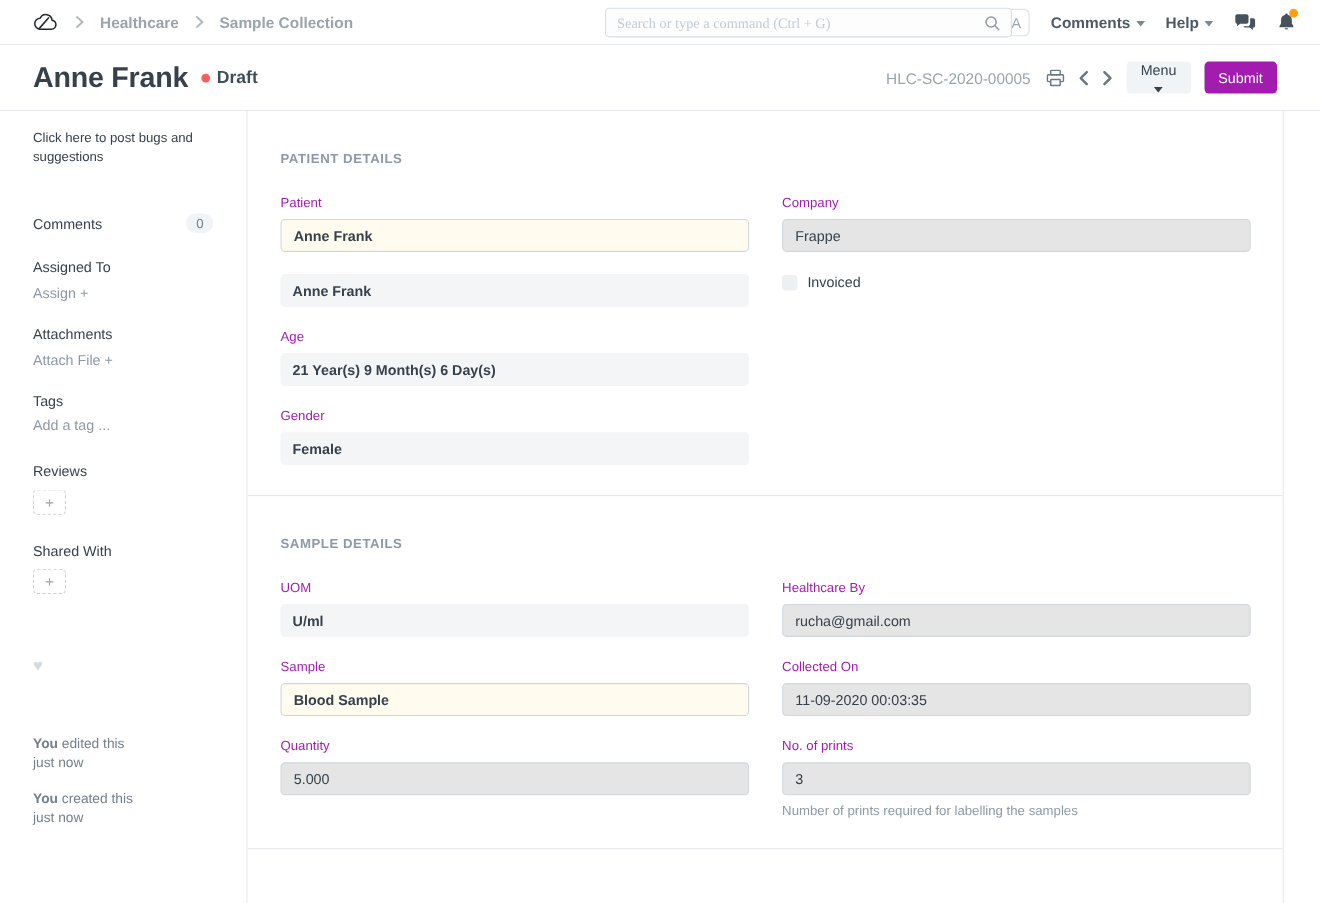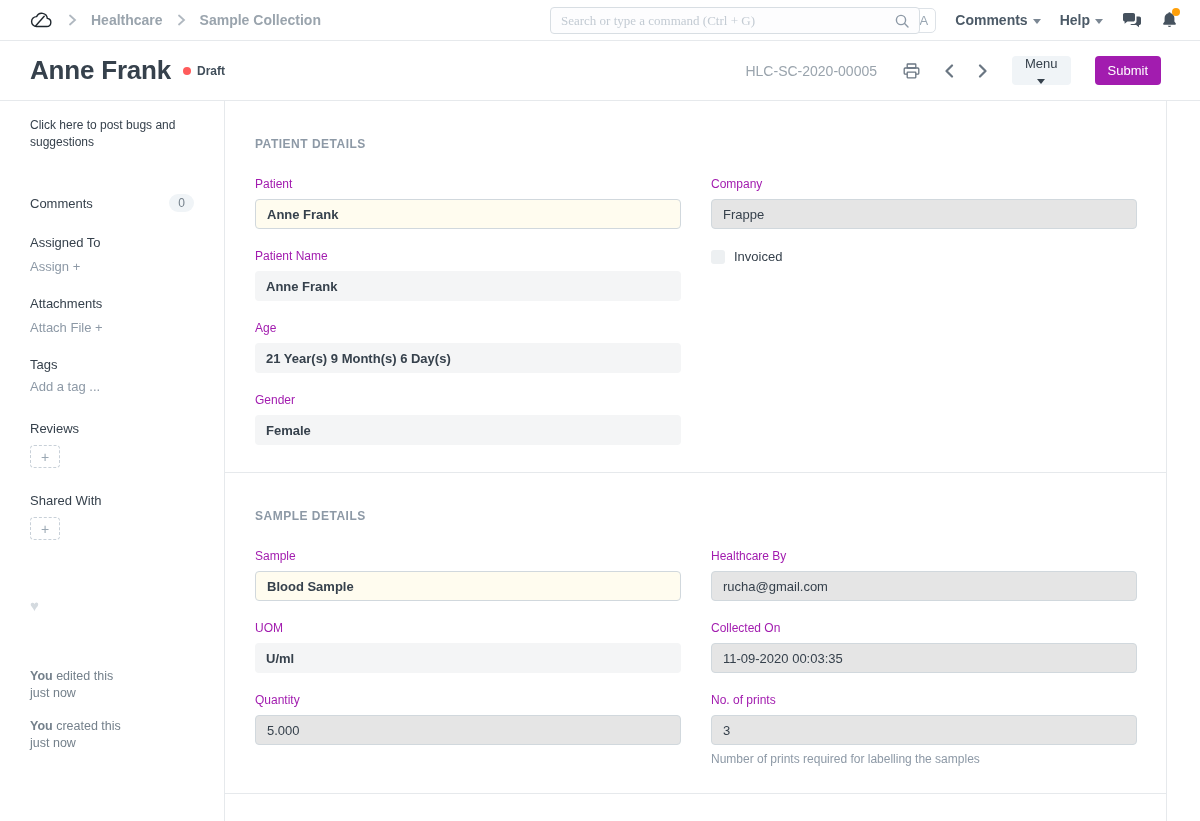--- a/index.html
+++ b/index.html
@@ -47,22 +47,22 @@
 
   
   .page-head {
     height:60px; flex:0 0 60px; border-bottom:1px solid #e6e9ec;
     display:flex; align-items:center; padding:0 39px 0 30px; background:#fff;
   }
   .title-area { display:flex; align-items:center; gap:12px; }
   .doc-title { font-size:26px; font-weight:700; color:#36414c; letter-spacing:-0.2px; }
   .indicator { display:flex; align-items:center; gap:6px; }
   .indicator-dot { width:8px; height:8px; border-radius:50%; }
-  .indicator-text { font-size:12px; font-weight:700; color:#414e5a; }
-  .head-actions { margin-left:auto; display:flex; align-items:center; gap:24px; }
+  .indicator-text { font-size:16px; font-weight:700; color:#414e5a; }
+  .head-actions { margin-left:auto; display:flex; align-items:center; gap:12px; }
   .doc-id { font-size:14px; font-weight:500; color:#9aa4ad; margin-right:2px; }
   .icon-btn { color:#6a7682; display:flex; align-items:center; cursor:pointer; }
   .btn {
     height:29px; border-radius:4px; border:none; font-family:inherit;
     font-size:13px; font-weight:500; padding:0 13px; cursor:pointer;
     display:inline-flex; align-items:center; gap:6px;
   }
   .btn-default { background:#f0f4f7; color:#36414c;flex-direction:column; }
   .btn-primary { color:#fff; }
 
@@ -262,21 +262,20 @@
 
       <section class="form-section">
         <div class="section-heading">PATIENT DETAILS</div>
         <div class="cols">
           <div class="col">
             <div class="field">
               <div class="field-label">Patient</div>
               <input class="ctrl ctrl-link" value="Anne Frank" style="">
             </div>
             <div class="field">
-              <div class="field-label">Patient Name</div>
               <div class="ctrl ctrl-readonly">Anne Frank</div>
             </div>
             <div class="field">
               <div class="field-label">Age</div>
               <div class="ctrl ctrl-readonly">21 Year(s) 9 Month(s) 6 Day(s)</div>
             </div>
             <div class="field" style="margin-bottom:0;">
               <div class="field-label">Gender</div>
               <div class="ctrl ctrl-readonly">Female</div>
             </div>
@@ -292,26 +291,26 @@
             </div>
           </div>
         </div>
       </section>
 
       <section class="form-section">
         <div class="section-heading">SAMPLE DETAILS</div>
         <div class="cols">
           <div class="col">
             <div class="field">
+              <div class="field-label">UOM</div>
+              <div class="ctrl ctrl-readonly">U/ml</div>
+            </div>
+            <div class="field">
               <div class="field-label">Sample</div>
               <input class="ctrl ctrl-link" value="Blood Sample" style="">
-            </div>
-            <div class="field">
-              <div class="field-label">UOM</div>
-              <div class="ctrl ctrl-readonly">U/ml</div>
             </div>
             <div class="field" style="margin-bottom:0;">
               <div class="field-label">Quantity</div>
               <input class="ctrl" value="5.000" style="">
             </div>
           </div>
           <div class="col">
             <div class="field">
               <div class="field-label">Healthcare By</div>
               <input class="ctrl" value="rucha@gmail.com" style="">

